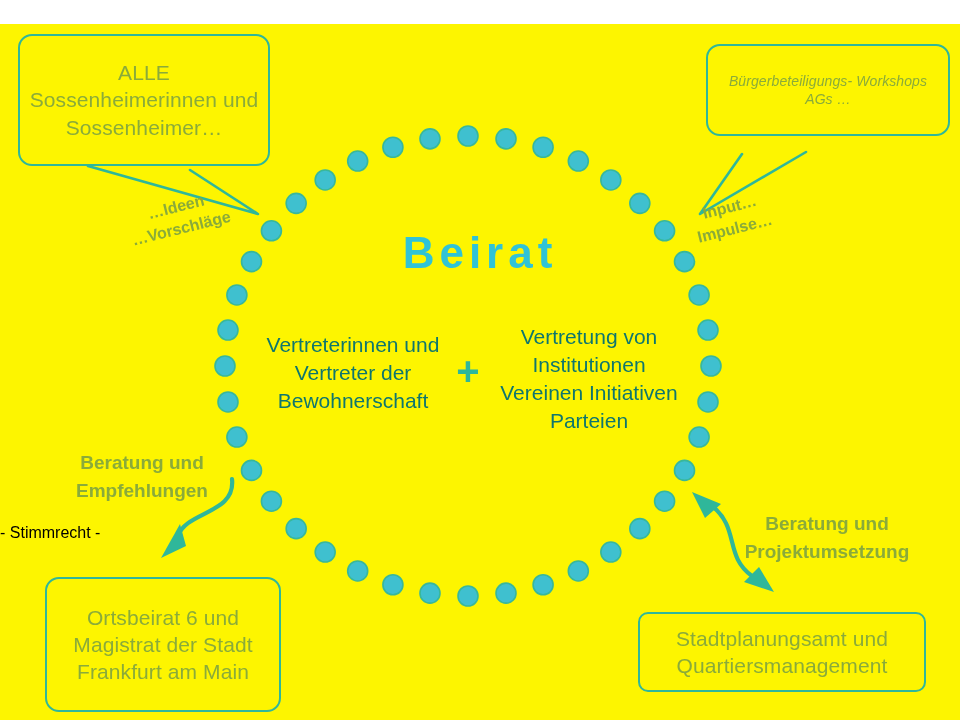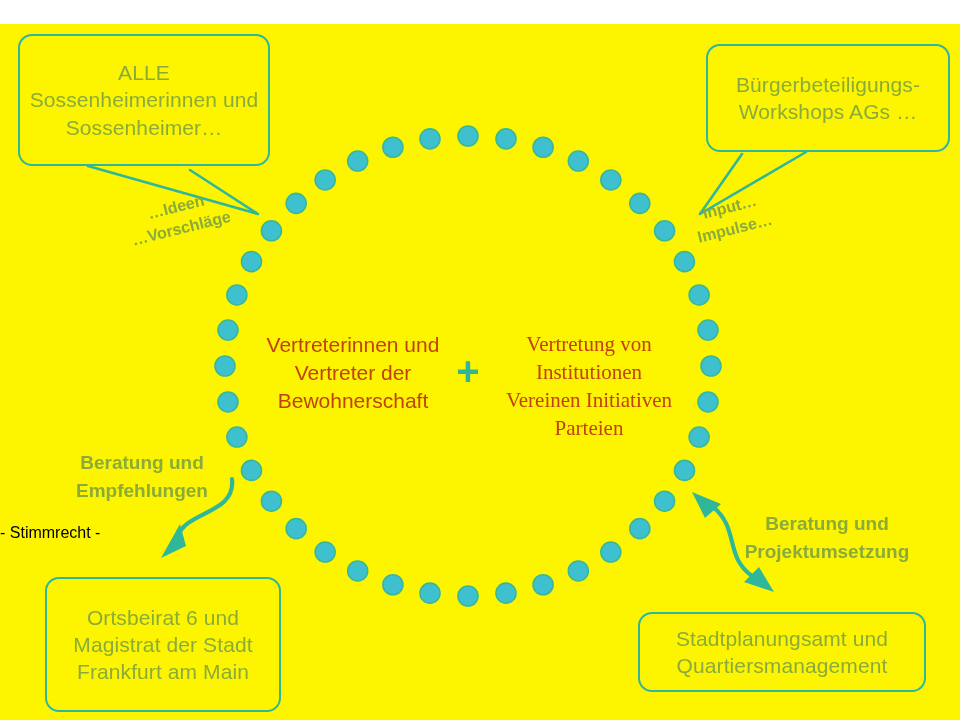--- a/index.html
+++ b/index.html
@@ -28,44 +28,44 @@
     align-items: center;
     justify-content: center;
     text-align: center;
     color: #8aab3a;
     line-height: 1.30;
     letter-spacing: 0.1px;
   }
   .box .lines { width: 100%; padding: 0 8px; }
 
   #bubble-alle      { left: 18px;  top: 10px;  width: 252px; height: 132px; font-size: 21px; }
-  #bubble-workshops { left: 706px; top: 20px;  width: 244px; height: 108px; font-size: 21px; }
+  #bubble-workshops { left: 706px; top: 20px;  width: 244px; height: 92px; font-size: 14px; font-style: italic; }
   #box-ortsbeirat   { left: 45px;  top: 553px; width: 236px; height: 135px; font-size: 21px; }
-  #box-stadtplanung { left: 638px; top: 588px; width: 288px; height: 80px;  font-size: 21px; }
+  #box-stadtplanung { left: 638px; top: 588px; width: 288px; height: 80px;  font-size: 21px; border-radius: 10px; }
 
   
   #beirat-title {
     position: absolute;
     left: 0; right: 0;
     top: 204px;
     text-align: center;
     font-size: 44px;
     font-weight: bold;
     color: #30c3d6;
     letter-spacing: 5px;
   }
   .center-col {
     position: absolute;
-    color: #c2410c;
+    color: #0f766e;
     font-size: 21px;
     line-height: 1.33;
     text-align: center;
   }
   #col-left  { left: 262px; top: 307px; width: 182px; }
-  #col-right { left: 500px; top: 307px; width: 178px; font-family: Liberation Serif, serif; }
+  #col-right { left: 500px; top: 299px; width: 178px; }
 
   #plus-sign {
     position: absolute;
     left: 450px; top: 330px;
     width: 36px; height: 36px;
     color: #2fb79a;
     font-size: 40px;
     font-weight: bold;
     line-height: 34px;
     text-align: center;
@@ -195,20 +195,21 @@
 und
 Magistrat der Stadt
 Frankfurt am Main</div>
   </div>
 
   <div class="box" id="box-stadtplanung">
     <div class="lines">Stadtplanungsamt und
 Quartiersmanagement</div>
   </div>
 
+  <div id="beirat-title">Beirat</div>
 
   <div class="center-col" id="col-left">Vertreterinnen
 und Vertreter
 der
 Bewohnerschaft</div>
 
   <div id="plus-sign">+</div>
 
   <div class="center-col" id="col-right">Vertretung
 von

